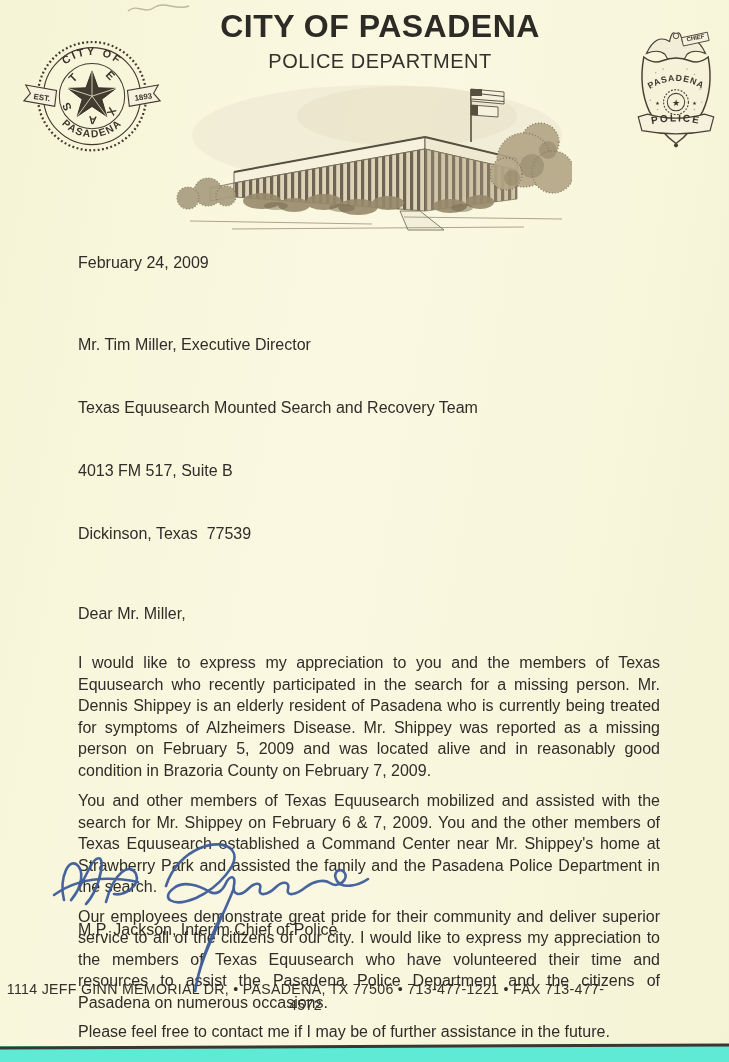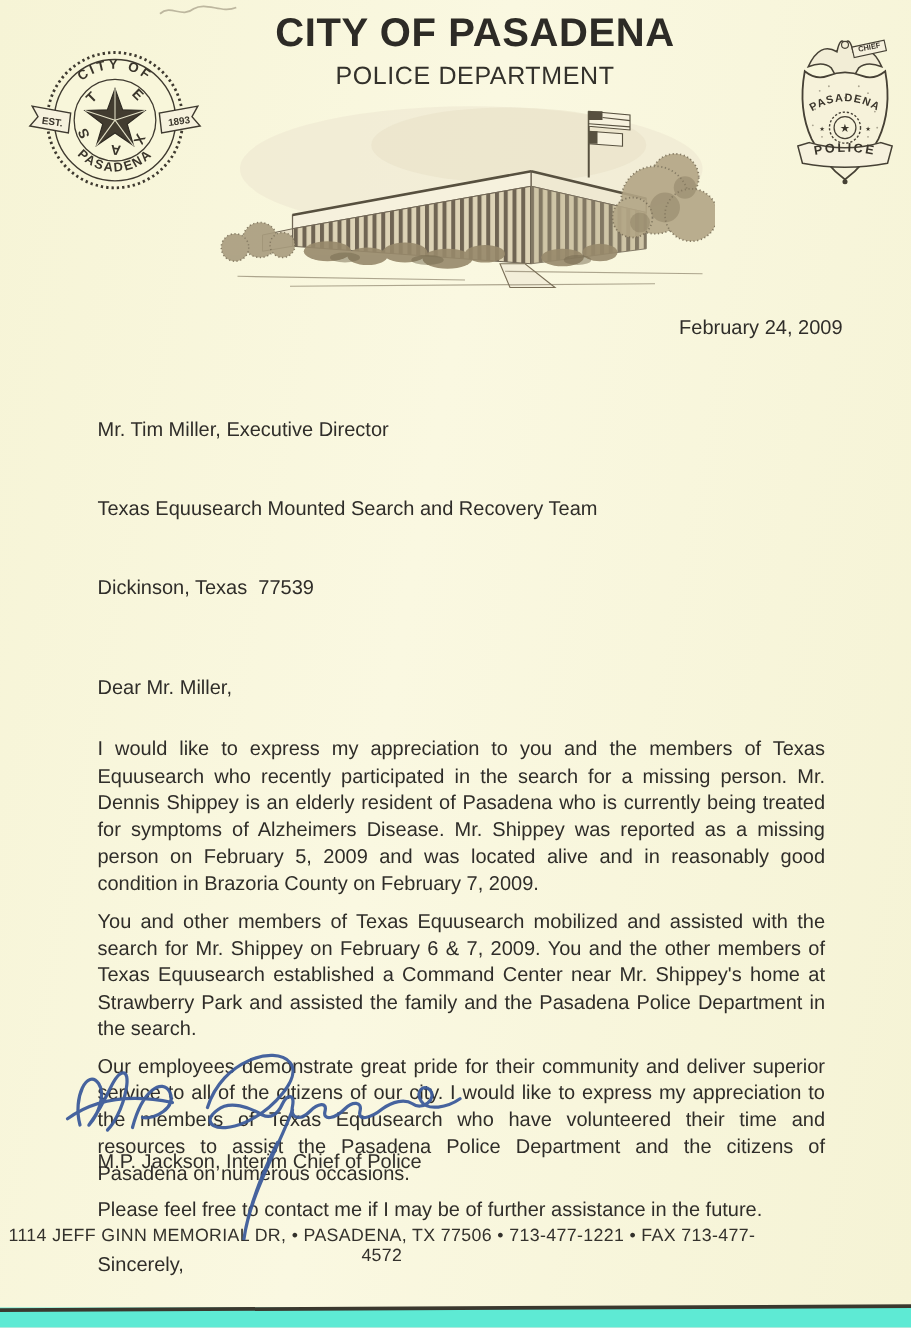--- a/index.html
+++ b/index.html
@@ -12,21 +12,21 @@
   
   .titles{position:absolute;left:90px;top:8px;width:580px;text-align:center;}
   .title1{font-size:32px;font-weight:bold;letter-spacing:.5px;color:#2d2b26;line-height:36px;}
   .title2{font-size:20px;font-weight:normal;letter-spacing:.5px;color:#33312b;line-height:30px;margin-top:2px;}
   .seal{position:absolute;left:22px;top:28px;}
   .badge{position:absolute;left:630px;top:22px;}
   .building{position:absolute;left:172px;top:80px;}
   .pencil{position:absolute;left:125px;top:0px;}
   
   .letter{position:absolute;left:78px;top:252px;width:596px;font-size:16px;line-height:21.5px;}
-  .date{margin-bottom:18px;text-align:right;}
+  .date{margin-bottom:18px;}
   .recipient{line-height:21px;margin-bottom:17px;white-space:pre-wrap;}
   .salutation{margin-bottom:28px;}
   .para{text-align:justify;margin:0 14px 9px 0;}
   .para.p2{margin-bottom:8px;}
   .para.p3{margin-bottom:8px;}
   .plain{margin:0 0 22px 0;}
   .closing{margin:0;}
   .signer{position:absolute;left:78px;top:921px;font-size:16px;}
   .sig-svg{position:absolute;left:48px;top:834px;pointer-events:none;z-index:5;}
   
@@ -204,20 +204,21 @@
       <line x1="60" y1="149" x2="352" y2="147"></line>
       <line x1="232" y1="137" x2="390" y2="139"></line>
     </g>
   </svg>
 
   <div class="letter">
     <div class="date">February 24, 2009</div>
     <div class="recipient">
       <div>Mr. Tim Miller, Executive Director</div>
       <div>Texas Equusearch Mounted Search and Recovery Team</div>
+      <div>4013 FM 517, Suite B</div>
       <div>Dickinson, Texas  77539</div>
     </div>
     <div class="salutation">Dear Mr. Miller,</div>
     <p class="para p1">I would like to express my appreciation to you and the members of Texas Equusearch who recently participated in the search for a missing person. Mr. Dennis Shippey is an elderly resident of Pasadena who is currently being treated for symptoms of Alzheimers Disease. Mr. Shippey was reported as a missing person on February 5, 2009 and was located alive and in reasonably good condition in Brazoria County on February 7, 2009.</p>
     <p class="para p2">You and other members of Texas Equusearch mobilized and assisted with the search for Mr. Shippey on February 6 &amp; 7, 2009. You and the other members of Texas Equusearch established a Command Center near Mr. Shippey's home at Strawberry Park and assisted the family and the Pasadena Police Department in the search.</p>
     <p class="para p3">Our employees demonstrate great pride for their community and deliver superior service to all of the citizens of our city. I would like to express my appreciation to the members of Texas Equusearch who have volunteered their time and resources to assist the Pasadena Police Department and the citizens of Pasadena on numerous occasions.</p>
     <p class="plain">Please feel free to contact me if I may be of further assistance in the future.</p>
     <div class="closing">Sincerely,</div>
   </div>
 

